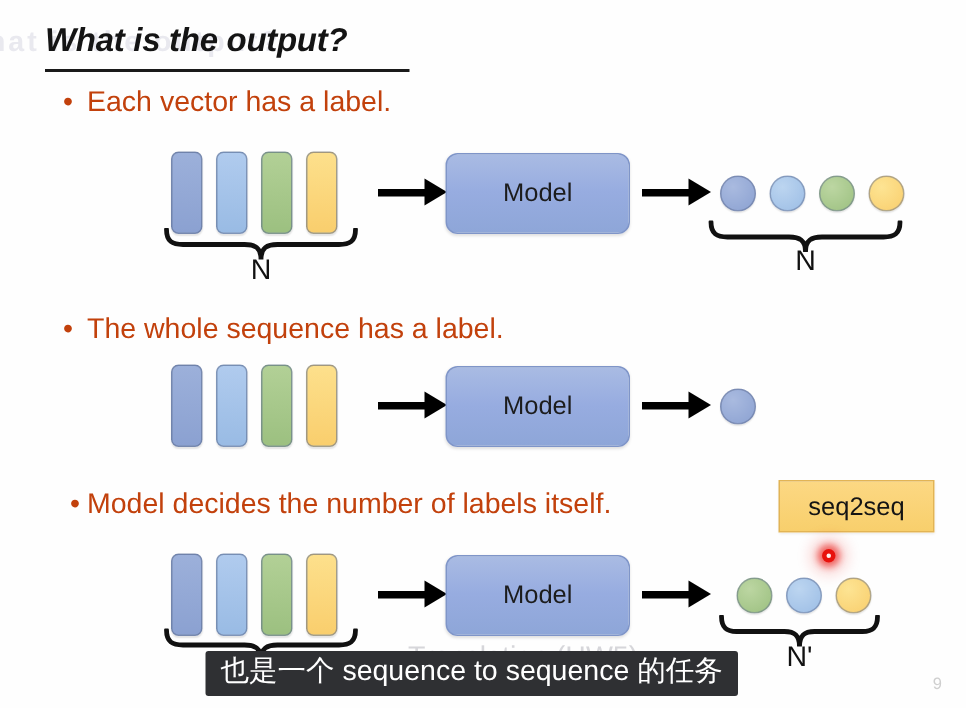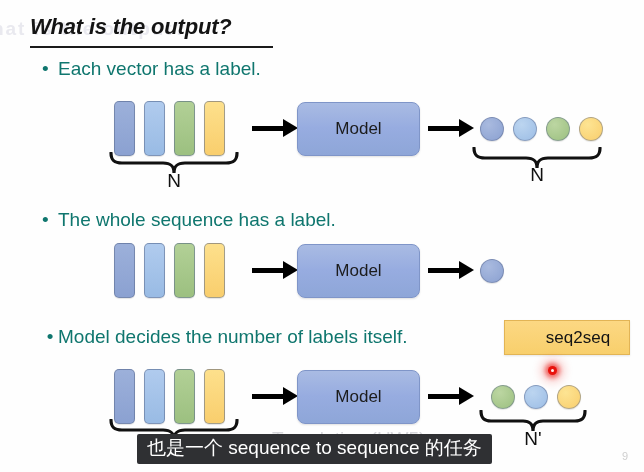--- a/index.html
+++ b/index.html
@@ -22,21 +22,21 @@
   .title-rule{
     position:absolute;left:0px;top:32px;width:243px;height:2px;background:#1a1a1a;
   }
   .ghost-title{
     position:absolute;left:-28px;top:18px;font-size:19px;color:#e9e9ef;
     font-weight:bold;white-space:nowrap;letter-spacing:2px;
   }
 
   
   .bullet{
-    position:absolute;font-size:19px;color:#0f766e;white-space:nowrap;
+    position:absolute;font-size:19px;color:#c2410c;white-space:nowrap;
   }
   .bullet .dot{display:inline-block;width:16px;}
 
   
   .row{position:absolute;}
 
   .blocks{position:absolute;display:flex;gap:9px;}
   .blk{
     width:19px;height:53px;border-radius:5px;
     border:1px solid rgba(90,105,140,.55);
@@ -206,21 +206,21 @@
 
     <div class="circles" style="left:480px;top:259px;">
       <div class="cir" style="background:radial-gradient(circle at 35% 30%,#a9badf,#8ba1d1)"></div>
     </div>
   </div>
 
   <div class="bullet" style="left:42px;top:326px;text-align:center;">
     <span class="dot">•</span><span>Model decides the number of labels itself.</span>
   </div>
 
-  <div class="badge" style="left:504px;top:320px;width:102px;height:33px;padding-left:22px;">
+  <div class="badge" style="left:519px;top:320px;width:102px;height:33px;">
     <span>seq2seq</span>
   </div>
 
   <div class="row">
     <div class="blocks" style="left:114px;top:369px;">
       <div class="blk" style="background:linear-gradient(180deg,#9cb0da,#8ba1d1)"></div>
       <div class="blk" style="background:linear-gradient(180deg,#b0cbee,#99bbe4)"></div>
       <div class="blk" style="background:linear-gradient(180deg,#b2d096,#9cc080)"></div>
       <div class="blk" style="background:linear-gradient(180deg,#fde08c,#f9ce6d)"></div>
     </div>

